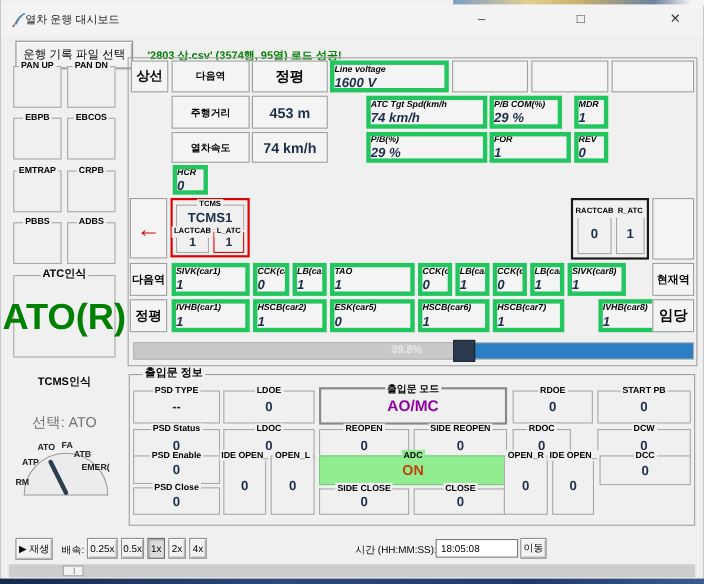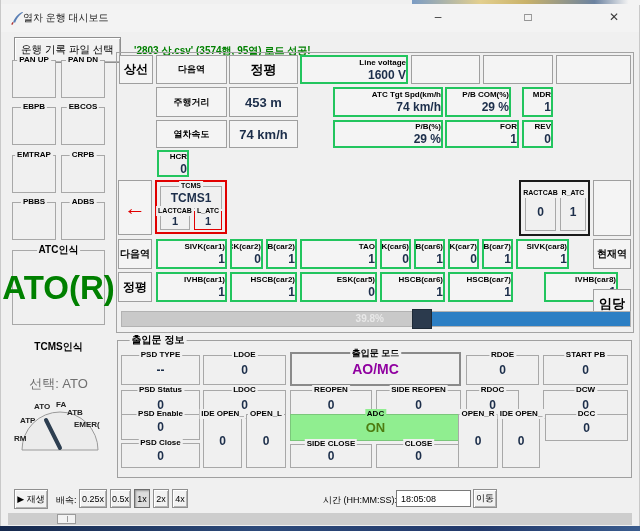--- a/index.html
+++ b/index.html
@@ -11,22 +11,22 @@
   .titlebar{left:1px;top:4px;width:638px;height:28px;background:#f3f3f3;display:flex;align-items:center;}
   .title-text{font-size:10px;color:#1a1a1a;margin-left:8px;}
   .winbtn{position:absolute;top:0;width:40px;height:26px;display:flex;align-items:center;justify-content:center;
           font-size:12px;color:#3a3a3a;}
   
   .btn{position:absolute;box-sizing:border-box;background:#f2f2f2;border:1px solid #8f8f8f;
        box-shadow:inset 1px 1px 0 #ffffff, inset -1px -1px 0 #b5b5b5;
        display:flex;align-items:center;justify-content:center;font-size:9px;color:#000;white-space:nowrap;}
   .btn.active{background:#dddddd;border-color:#6e6e6e;box-shadow:inset 1px 1px 2px #9a9a9a;}
   
-  .vbox{position:absolute;box-sizing:border-box;border:2px solid #22c55e;background:#f4f4f4;
-        display:flex;flex-direction:column;align-items:flex-end;justify-content:center;overflow:hidden;}
+  .vbox{position:absolute;box-sizing:border-box;border:4px solid #22c55e;background:#f4f4f4;
+        display:flex;flex-direction:column;align-items:flex-start;justify-content:center;overflow:hidden;font-style:italic;}
   .vbox .lbl{font-size:8px;font-weight:bold;line-height:10px;white-space:nowrap;color:#000;}
   .vbox .val{font-size:12px;font-weight:bold;line-height:14px;white-space:nowrap;color:#1c2e4a;}
   
   .cell{position:absolute;box-sizing:border-box;border:1px solid #9f9f9f;background:#f4f4f4;
         display:flex;align-items:center;justify-content:center;font-weight:bold;overflow:hidden;white-space:nowrap;}
   
   .lframe{position:absolute;box-sizing:border-box;border:1px solid #a8a8a8;background:#f0f0f0;}
   .lframe>.lg{position:absolute;top:-6px;left:50%;transform:translateX(-50%);background:#f0f0f0;
               padding:0 2px;font-size:8px;font-weight:bold;line-height:10px;white-space:nowrap;}
   .lframe>.lv{position:absolute;left:0;right:0;top:0;bottom:0;display:flex;align-items:center;justify-content:center;
@@ -249,21 +249,21 @@
       <span class="val">1</span>
     </div>
   <div class="vbox" style="left:448px;top:272px;width:65px;height:30px;">
       <span class="lbl">HSCB(car7)</span>
       <span class="val">1</span>
     </div>
   <div class="vbox" style="left:544px;top:272px;width:74px;height:30px;">
       <span class="lbl">IVHB(car8)</span>
       <span class="val">1</span>
     </div>
-  <div class="cell" style="left:593px;top:272px;width:38px;height:30px;font-size:13px;margin-top:17px;">임당</div>
+  <div class="cell" style="left:593px;top:272px;width:38px;height:30px;font-size:13px;">임당</div>
 
   <div class="abs" style="left:121px;top:310px;width:510px;height:18px;">
     <div class="pg-track"></div>
     <div class="pg-fill" style="left:59%;right:1px;"></div>
     <span class="pg-text" style="left:46%;">39.8%</span>
     <div class="pg-handle" style="left:calc(59% - 10px);"></div>
   </div>
 
   <div class="lframe" style="left:117px;top:340px;width:515px;height:138px;border-color:#a0a0a0;">
     <span class="lg" style="left:40px;font-size:10px;">출입문 정보</span>
@@ -326,21 +326,21 @@
   <div class="lframe" style="left:203px;top:414px;width:39px;height:54px;">
     <span class="lg">IDE OPEN_</span>
       <span class="lv">0</span>
     </div>
   <div class="lframe" style="left:246px;top:414px;width:40px;height:54px;">
     <span class="lg">OPEN_L</span>
       <span class="lv">0</span>
     </div>
   <div class="lframe" style="left:290px;top:414px;width:171px;height:27px;background:#90ee90;border-color:#7bc77b;">
     <span class="lg" style="background:#90ee90;">ADC</span>
-    <span class="lv" style="font-size:13px;color:#4d7c0f;">ON</span>
+    <span class="lv" style="font-size:13px;color:#c2410c;">ON</span>
     </div>
   <div class="lframe" style="left:290px;top:444px;width:82px;height:24px;">
     <span class="lg">SIDE CLOSE</span>
       <span class="lv">0</span>
     </div>
   <div class="lframe" style="left:376px;top:444px;width:85px;height:24px;">
     <span class="lg">CLOSE</span>
       <span class="lv">0</span>
     </div>
   <div class="lframe" style="left:458px;top:414px;width:40px;height:54px;">

